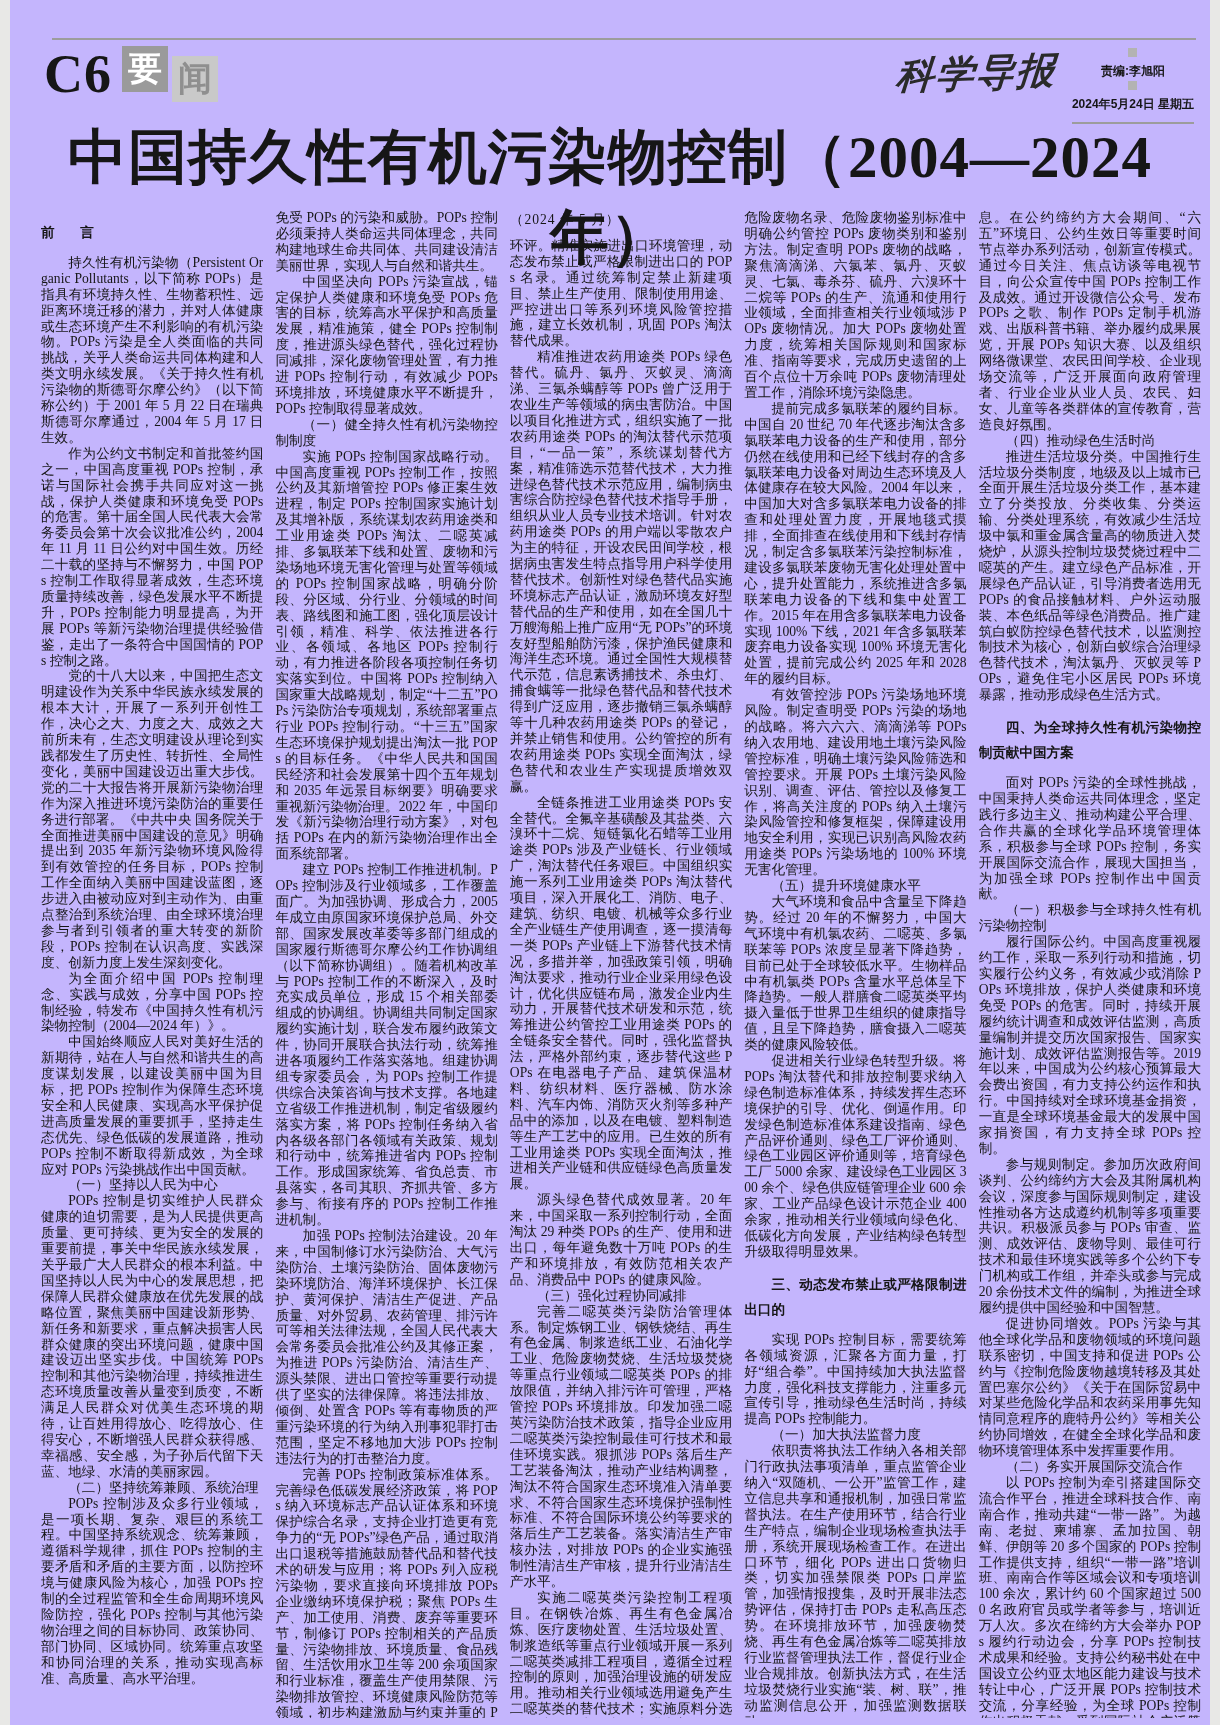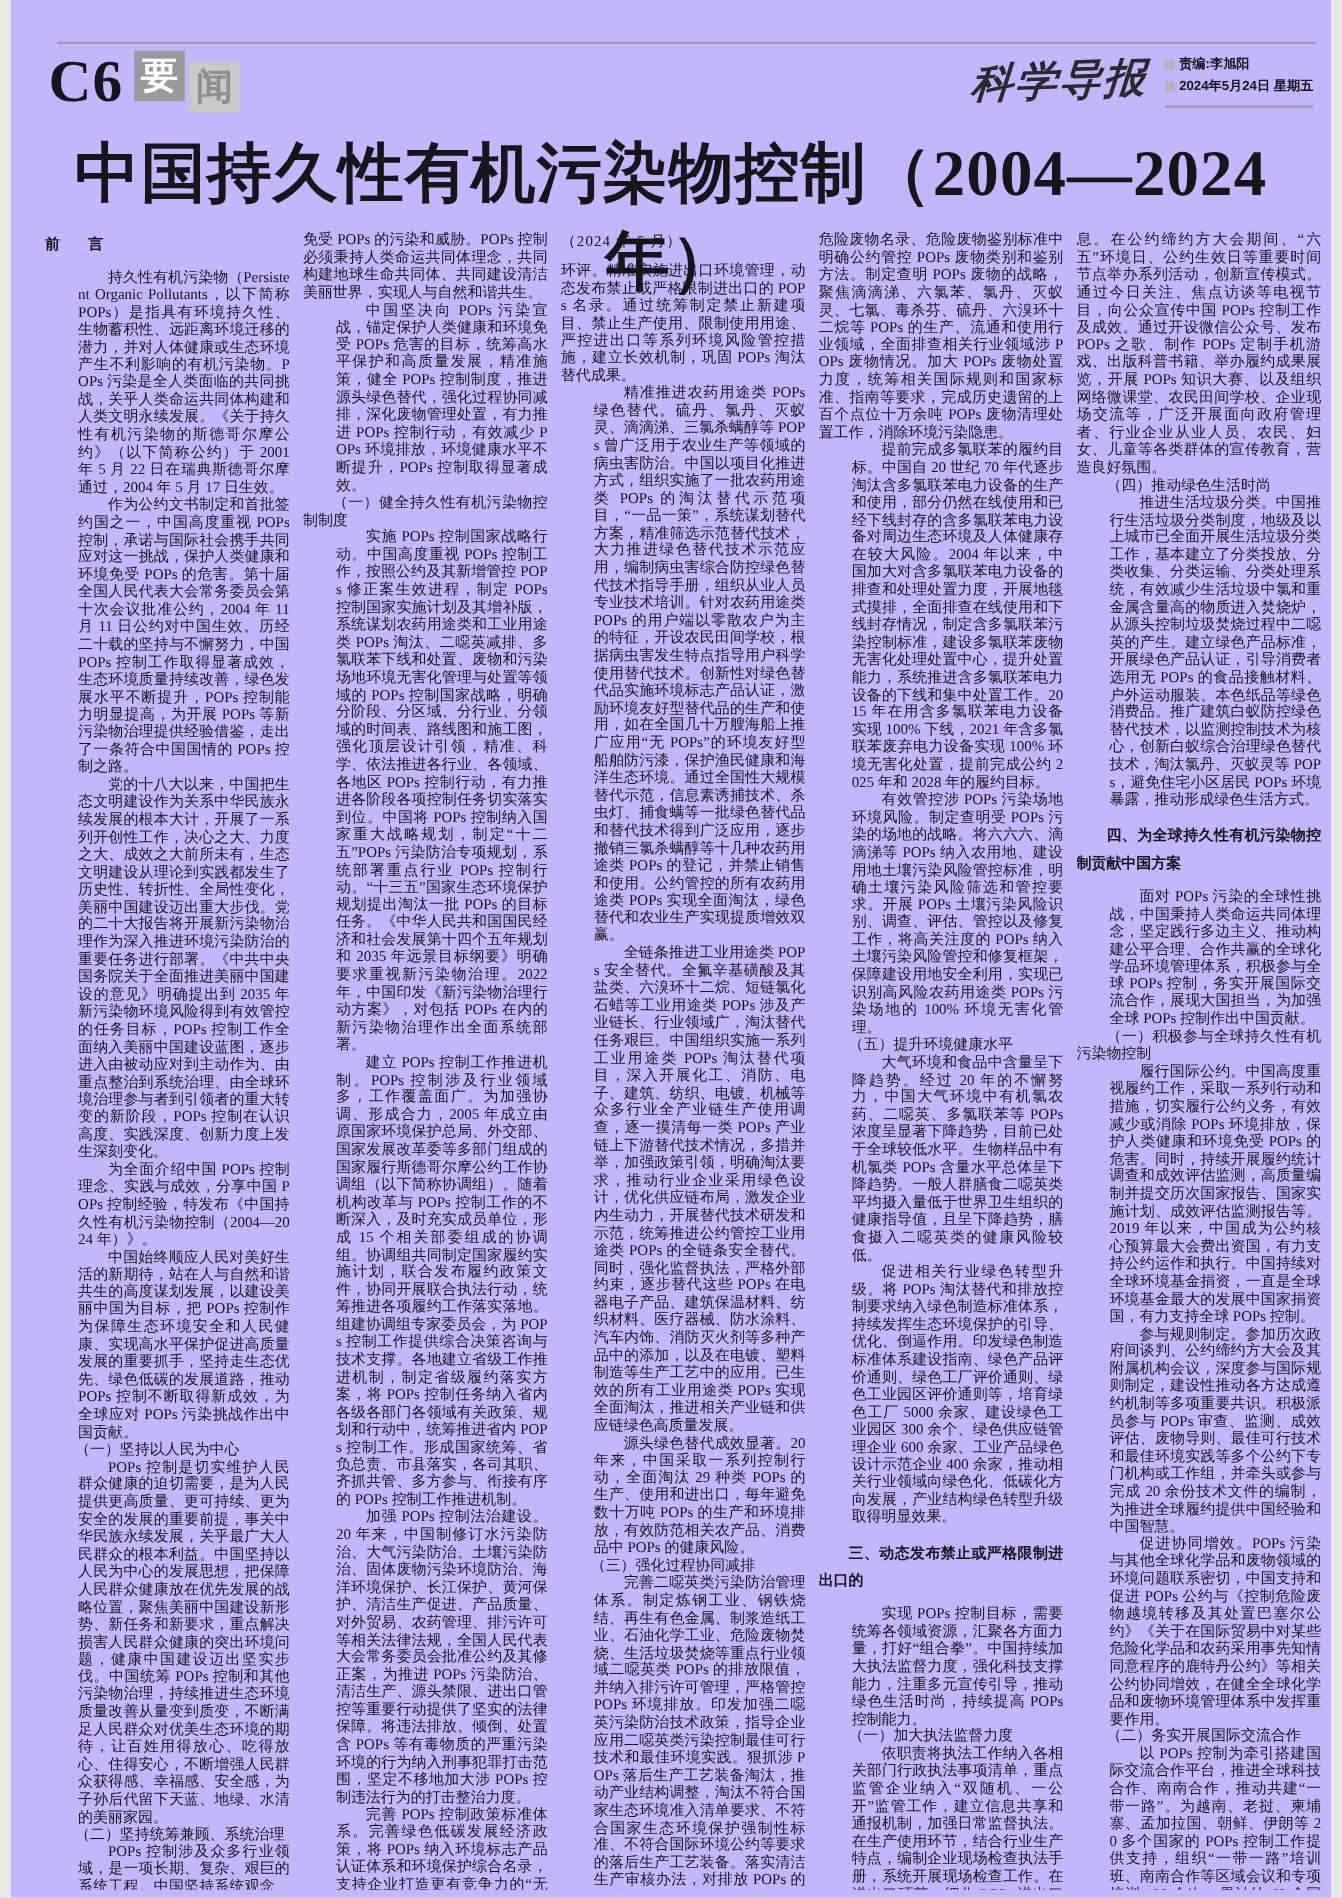--- a/index.html
+++ b/index.html
@@ -14,39 +14,39 @@
   .header-row { position:absolute; left:34px; right:16px; top:44px; height:78px; display:flex; justify-content:space-between; align-items:flex-start; }
   .header-left { display:flex; align-items:flex-start; gap:10px; }
   .page-no { font-size:54px; font-weight:bold; line-height:60px; letter-spacing:1px; font-family:"Liberation Serif",serif; }
   .badge { display:inline-flex; margin-top:2px; }
   .badge-sq { width:46px; height:46px; display:inline-flex; align-items:center; justify-content:center; font-family:"Liberation Sans","DejaVu Sans",sans-serif; font-weight:bold; font-size:34px; }
   .sq1 { background:#9a9a9a; color:#ffffff; }
   .sq2 { background:#c9c9c9; color:#8f8f8f; margin-left:4px; margin-top:10px; }
   .header-right { display:flex; align-items:flex-start; gap:16px; margin-top:4px; }
   .masthead { font-size:38px; font-weight:bold; font-style:italic; transform:skewX(-6deg) rotate(-2deg); font-family:"Liberation Serif","DejaVu Serif",serif; color:#2a2a2a; letter-spacing:2px; }
   .pub-info { border-bottom:2px solid #9c9c9c; padding-bottom:8px; min-width:118px; }
-  .pub-line { display:flex; align-items:center; gap:4px; font-family:"Liberation Sans","DejaVu Sans",sans-serif; font-size:12px; font-weight:bold; line-height:20px; white-space:nowrap; }
+  .pub-line { display:flex; align-items:center; gap:4px; font-family:"Liberation Sans","DejaVu Sans",sans-serif; font-size:12px; font-weight:bold; line-height:20px; white-space:nowrap;flex-direction:column; }
   .sq-icon { width:9px; height:9px; background:#b3b3b3; display:inline-block; flex:0 0 auto; }
   
   .headline {
     position:absolute; left:0; right:0; top:118px; text-align:center;
     font-size:59px; font-weight:bold; letter-spacing:1px;
     font-family:"Liberation Serif","DejaVu Serif",serif;
   }
   
   .columns {
     position:absolute; left:31px; top:210px; width:1160px; height:1508px;
     display:flex; gap:12px; overflow:hidden;
   }
   .col { flex:1 1 0; overflow:hidden; }
   .col > div { font-size:13.6px; line-height:15.9px; text-align:justify; text-justify:inter-ideograph; word-break:break-all; }
-  .b-p  { text-indent:2em;margin-left:30px; }
+  .b-p  { text-indent:2em; }
   .b-pc { text-indent:0; }
   .b-sub { text-align:center; text-indent:0; font-size:14.5px; padding:2px 0 10px 0; letter-spacing:1px; }
-  .b-ch { text-align:center; text-indent:0; font-family:"Liberation Sans","DejaVu Sans",sans-serif; font-weight:bold; font-size:16.5px; letter-spacing:6px; padding:4px 0 14px 0; }
+  .b-ch { text-align:center; text-indent:0; font-family:"Liberation Sans","DejaVu Sans",sans-serif; font-weight:bold; font-size:16.5px; letter-spacing:6px; padding:4px 0 14px 0;margin-top:11px; }
   .b-h1 { font-family:"Liberation Sans","DejaVu Sans",sans-serif; font-weight:bold; font-size:17.5px; line-height:25px !important; text-indent:2em; text-align:left; padding:12px 0 10px 0; }
   .b-h2 { font-family:"Liberation Sans","DejaVu Sans",sans-serif; font-weight:normal; text-indent:2em; }
 </style>
 </head>
 <body>
 
 <div class="page">
   <div class="top-rule"></div>
 
   <div class="header-row">

